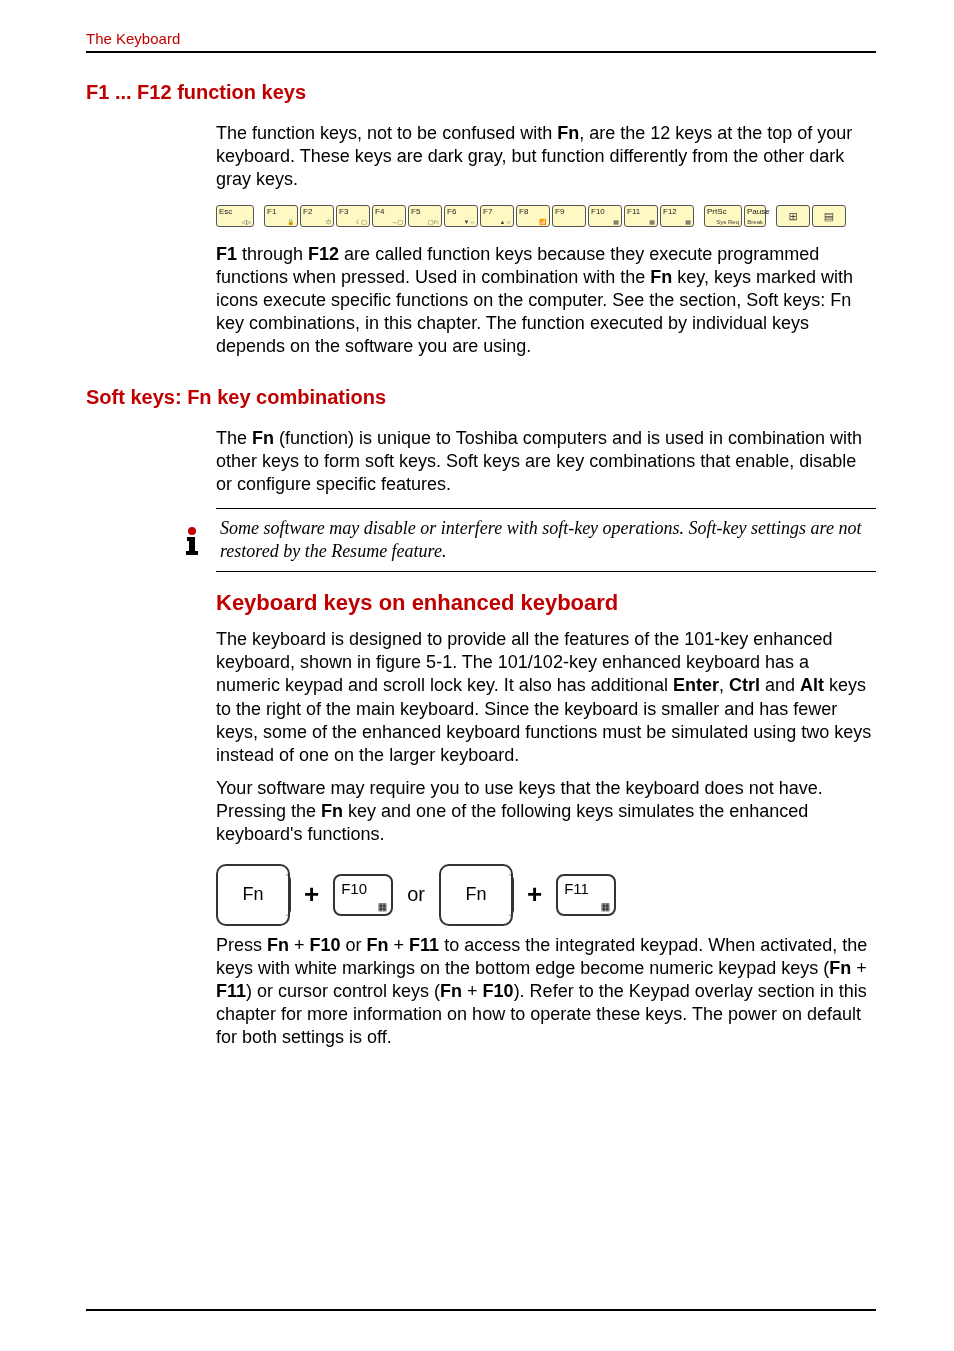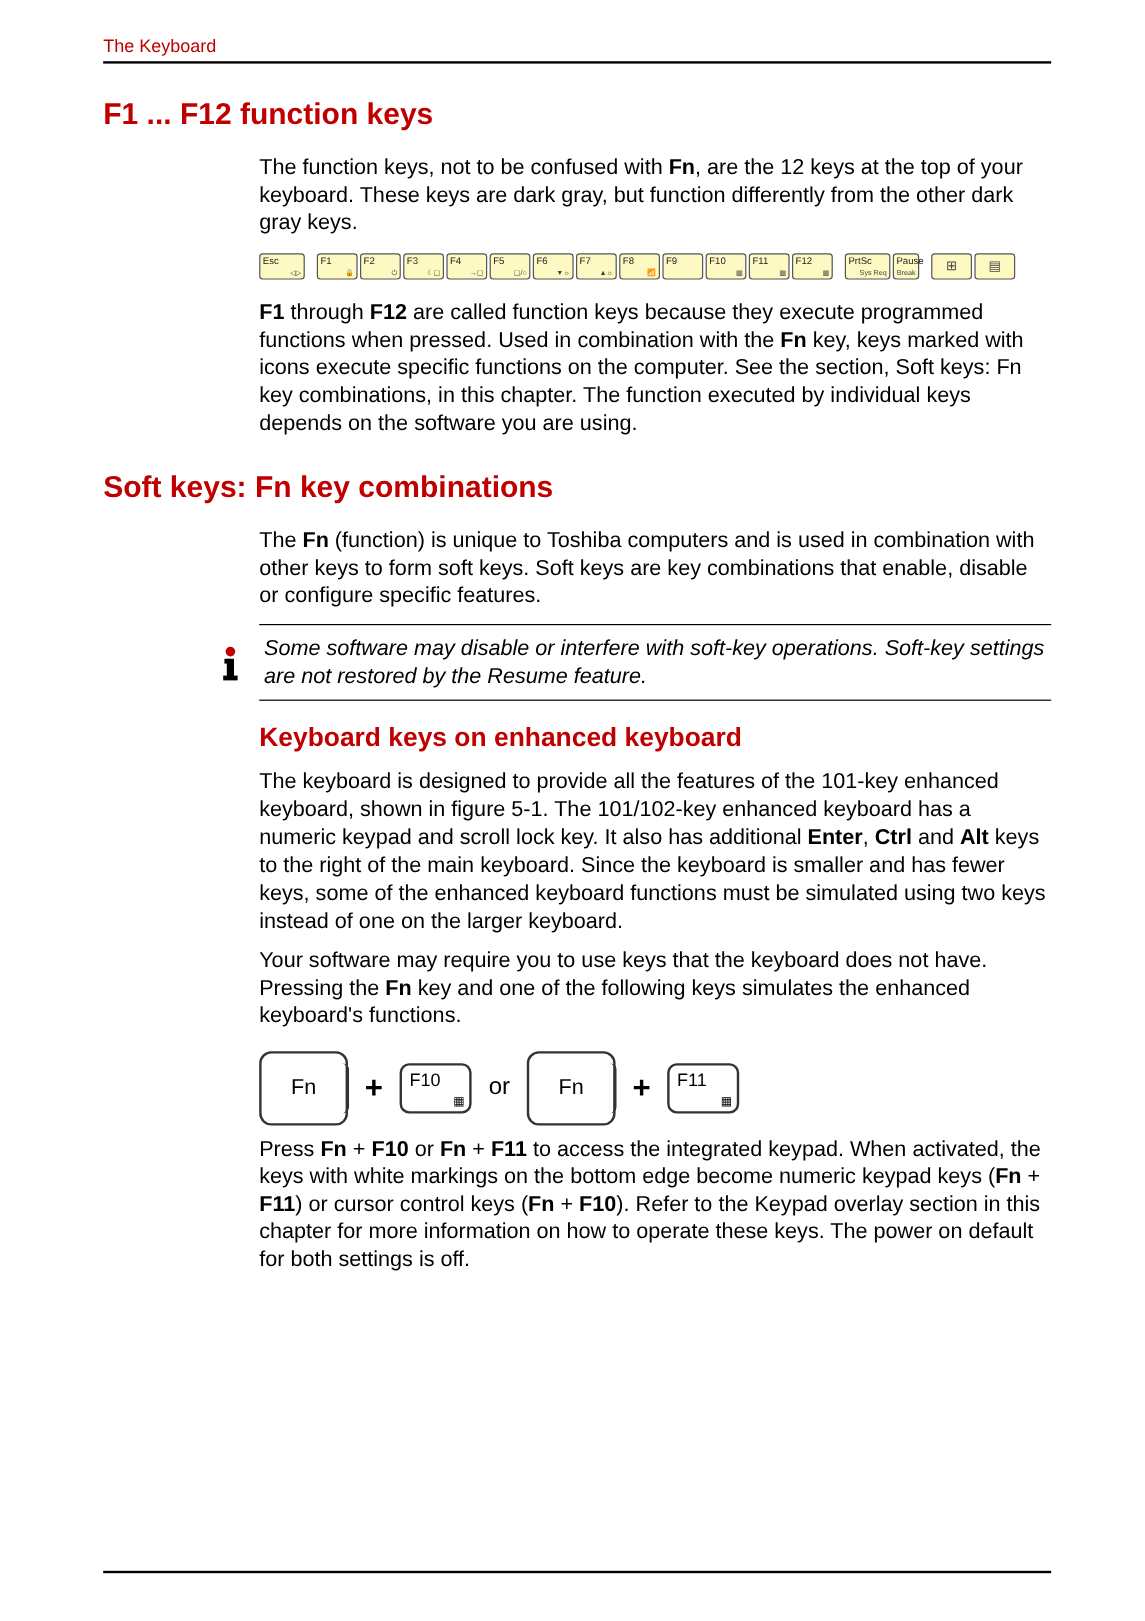--- a/index.html
+++ b/index.html
@@ -16,21 +16,21 @@
     color: #c00000;
     font-size: 15px;
     margin-bottom: 4px;
   }
   .top-rule {
     border-top: 2px solid #000;
     margin-bottom: 28px;
   }
   h1 {
     color: #c00000;
-    font-size: 25px;
+    font-size: 20px;
     font-weight: bold;
     margin-top: 28px;
     margin-bottom: 18px;
   }
   h2 {
     color: #c00000;
     font-size: 22px;
     font-weight: bold;
     margin-left: 130px;
     margin-top: 18px;
@@ -71,20 +71,21 @@
   .note-block {
     display:flex;
     align-items:center;
     margin-left: 86px;
     margin-right: 0;
     border-top: 1.5px solid #000;
     border-bottom: 1.5px solid #000;
     padding: 8px 0;
     margin-top: 12px;
     margin-bottom: 16px;
+    font-family: Liberation Serif, serif;
   }
   .note-icon {
     width: 40px;
     margin-left: -44px;
     margin-right: 8px;
     display:flex; align-items:center; justify-content:center;
   }
   .note-text {
     font-style: italic;
     font-size: 18px;

